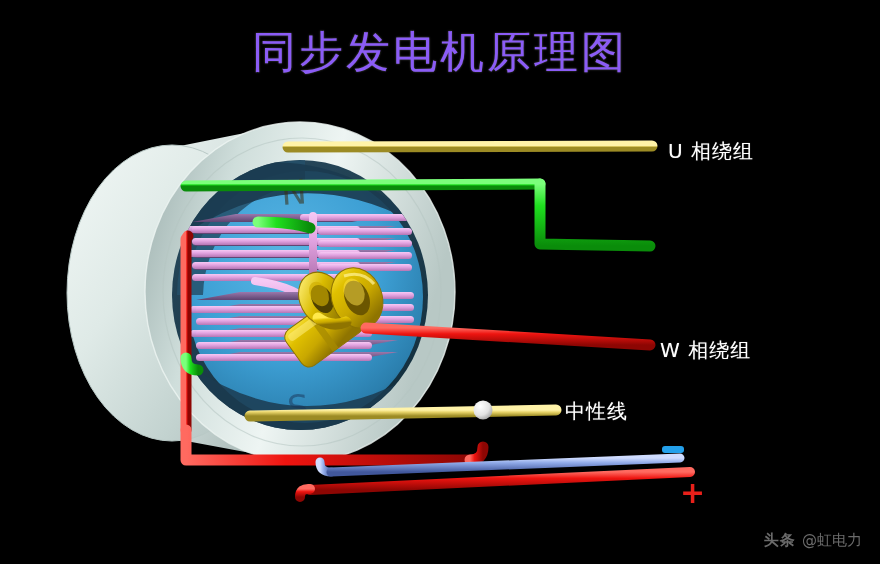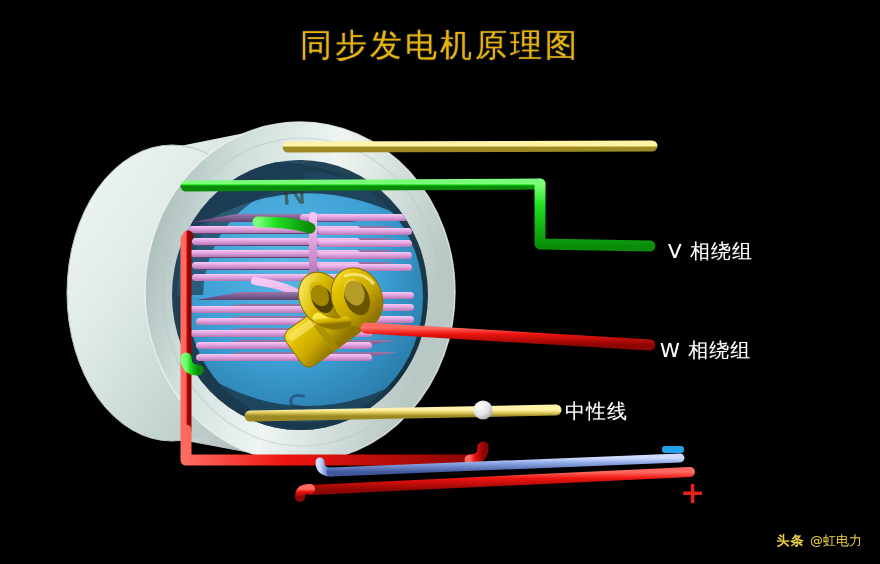--- a/index.html
+++ b/index.html
@@ -26,22 +26,22 @@
     height: 564px;
     display: block;
   }
   .page-title {
     position: absolute;
     left: 0;
     top: 26px;
     width: 880px;
     text-align: center;
     box-sizing: border-box;
-    color: #eab308;
-    font-size: 32px;
+    color: #8b5cf6;
+    font-size: 44px;
     font-weight: 400;
     letter-spacing: 3px;
     line-height: 1.2;
     font-family: "DejaVu Sans", "Liberation Sans", sans-serif;
     text-shadow: 0 0 2px rgba(255,255,255,0.35);
     white-space: nowrap;
   }
   .wire-label {
     position: absolute;
     color: #ffffff;
@@ -53,22 +53,22 @@
     text-shadow: 0 0 1px rgba(255,255,255,0.4);
   }
   #label-u { left: 668px; top: 138px; }
   #label-v { left: 668px; top: 238px; }
   #label-w { left: 660px; top: 337px; }
   #label-n { left: 565px; top: 398px; text-align: right; }
   .watermark {
     position: absolute;
     right: 18px;
     bottom: 14px;
-    color: #fde047;
-    font-size: 13px;
+    color: #737373;
+    font-size: 15px;
     letter-spacing: 1px;
     font-weight: 700;
     white-space: nowrap;
     font-family: "DejaVu Sans", "Liberation Sans", sans-serif;
     opacity: 0.93;
   }
   .watermark .wm-at {
     font-weight: 400;
     letter-spacing: 0px;
   }
@@ -351,21 +351,21 @@
       <path d="M 331,472 L 680,458" stroke="url(#gBlueWire)" stroke-width="9" fill="none" stroke-linecap="round"></path>
     </g>
 
     <g>
       <rect x="662" y="446" width="22" height="7" rx="3" fill="#24a0ea"></rect>
     </g>
   </svg>
 
   <div class="page-title">同步发电机原理图</div>
 
-  <div class="wire-label" id="label-v">V 相绕组</div>
+  <div class="wire-label" id="label-u">U 相绕组</div>
   <div class="wire-label" id="label-w">W 相绕组</div>
   <div class="wire-label" id="label-n">中性线</div>
 
   <div class="polarity" id="polarity-plus">+</div>
 
   <div class="watermark">
     <span>头条</span>
     <span class="wm-at">@虹电力</span>
   </div>
 

